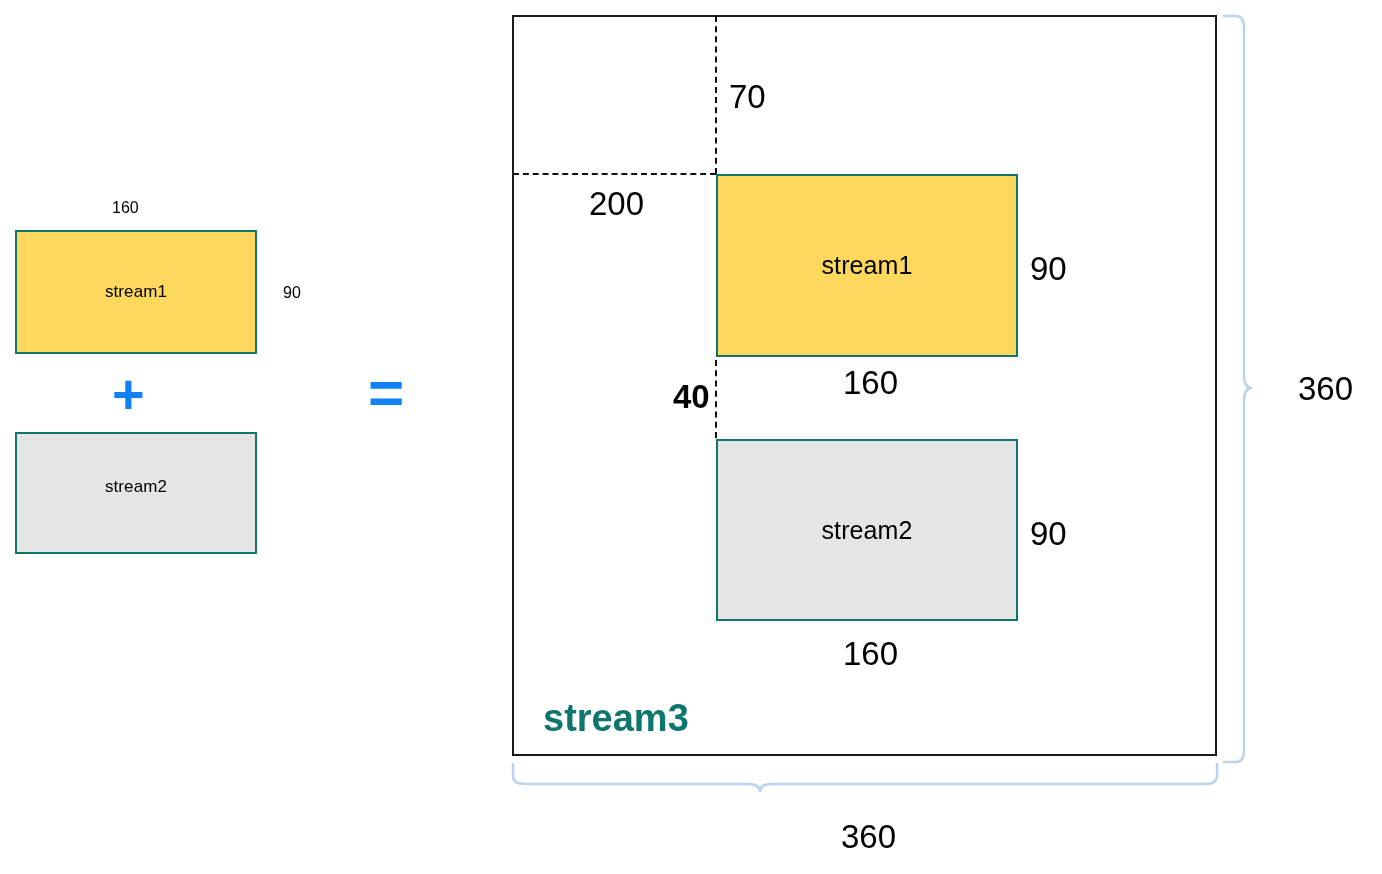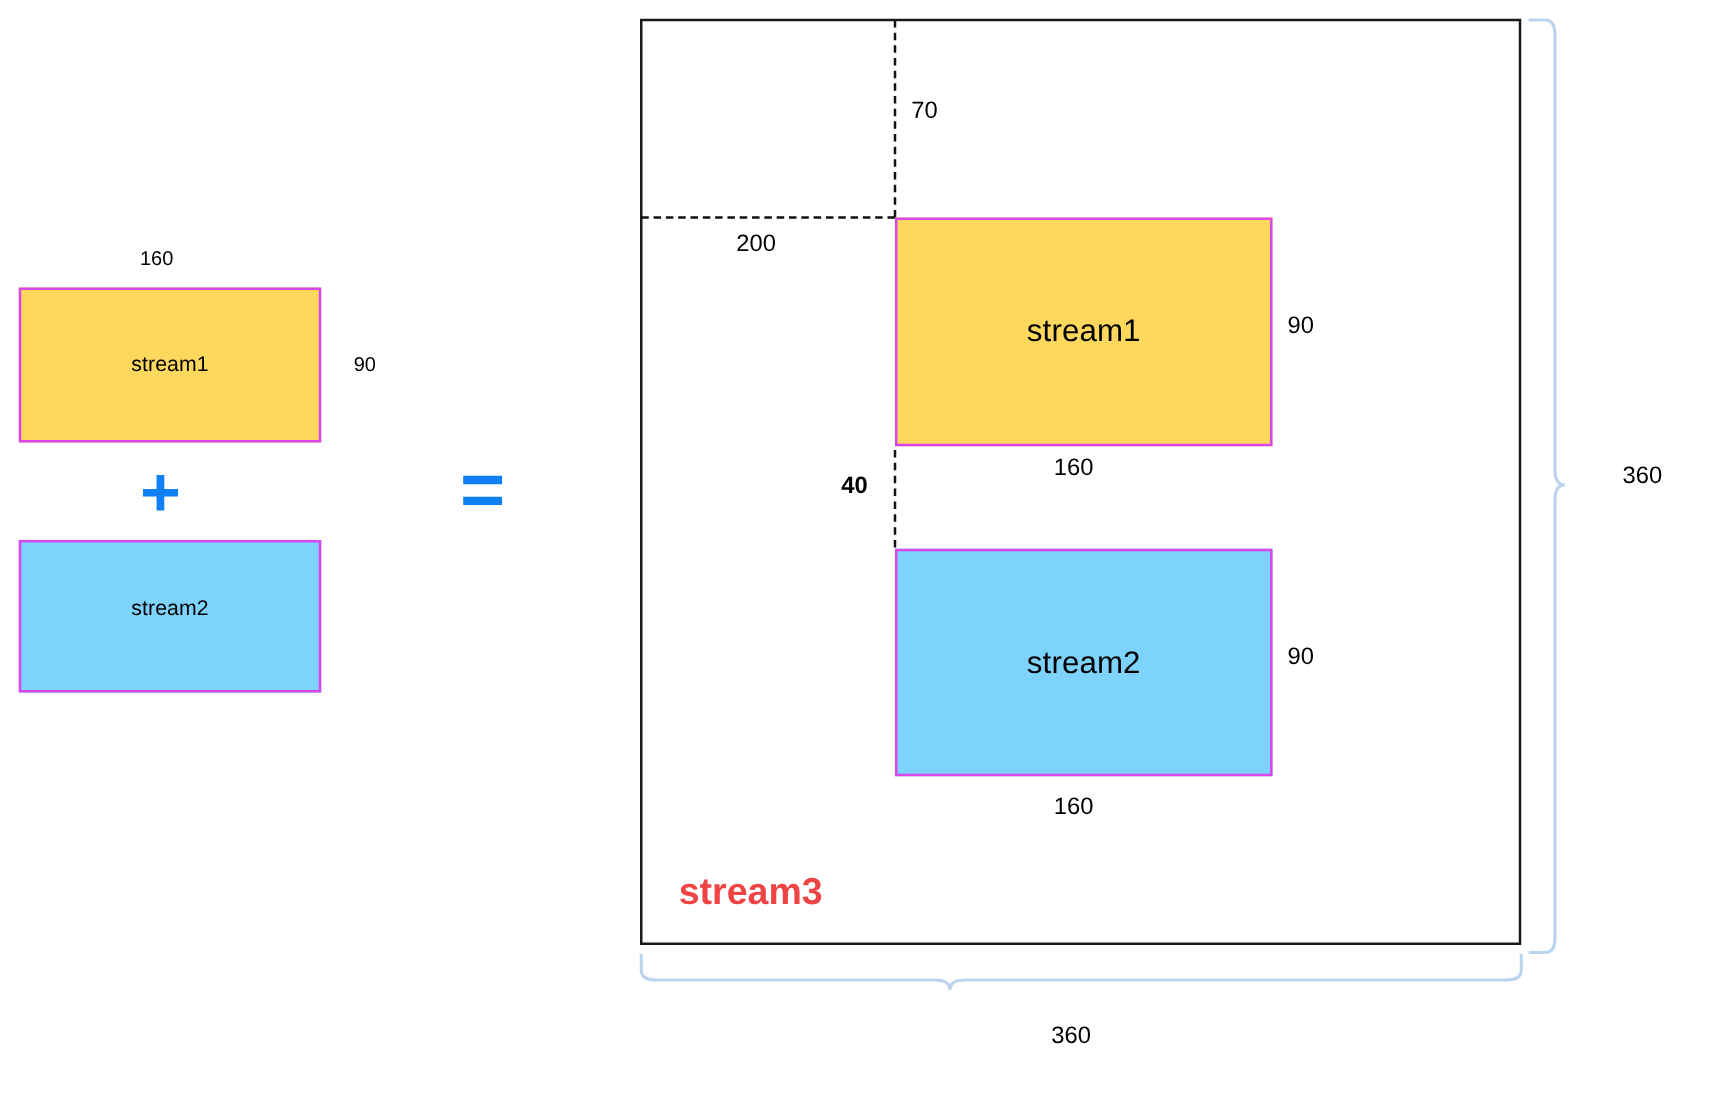--- a/index.html
+++ b/index.html
@@ -18,45 +18,45 @@
   #stage {
     position: absolute;
     left: 0; top: 0;
     width: 1382px;
     height: 874px;
   }
 
   .box {
     position: absolute;
     box-sizing: border-box;
-    border: 2px solid #d946ef;
+    border: 2px solid #0f766e;
     display: flex;
     align-items: center;
     justify-content: center;
   }
   .box.yellow { background: #FDD85D; }
-  .box.blue   { background: #7dd3fc; }
+  .box.blue   { background: #e5e5e5; }
   .box.plain  { background: #ffffff; border: 2px solid #1a1a1a; display: block; }
 
   .box-label {
     font-size: 17px;
     color: #000;
     letter-spacing: 0.1px;
     user-select: none;
   }
   .box-label.big { font-size: 25px; }
 
   .dim {
     position: absolute;
     font-size: 16px;
     color: #000;
     white-space: nowrap;
     user-select: none;
   }
-  .dim.big { font-size: 19px; }
+  .dim.big { font-size: 33px; }
 
   .opsym {
     position: absolute;
     color: #1081F5;
     font-weight: 700;
     line-height: 1;
     user-select: none;
   }
 
   .dashline {
@@ -69,23 +69,23 @@
     border-top: 2px dashed #111111;
   }
 
   .bracket {
     position: absolute;
     overflow: visible;
   }
 
   .stream3-title {
     position: absolute;
-    font-size: 30px;
+    font-size: 38px;
     font-weight: 700;
-    color: #ef4444;
+    color: #0f766e;
     user-select: none;
   }
 </style>
 </head>
 <body>
 
 <div id="stage">
 
   <div>
 

